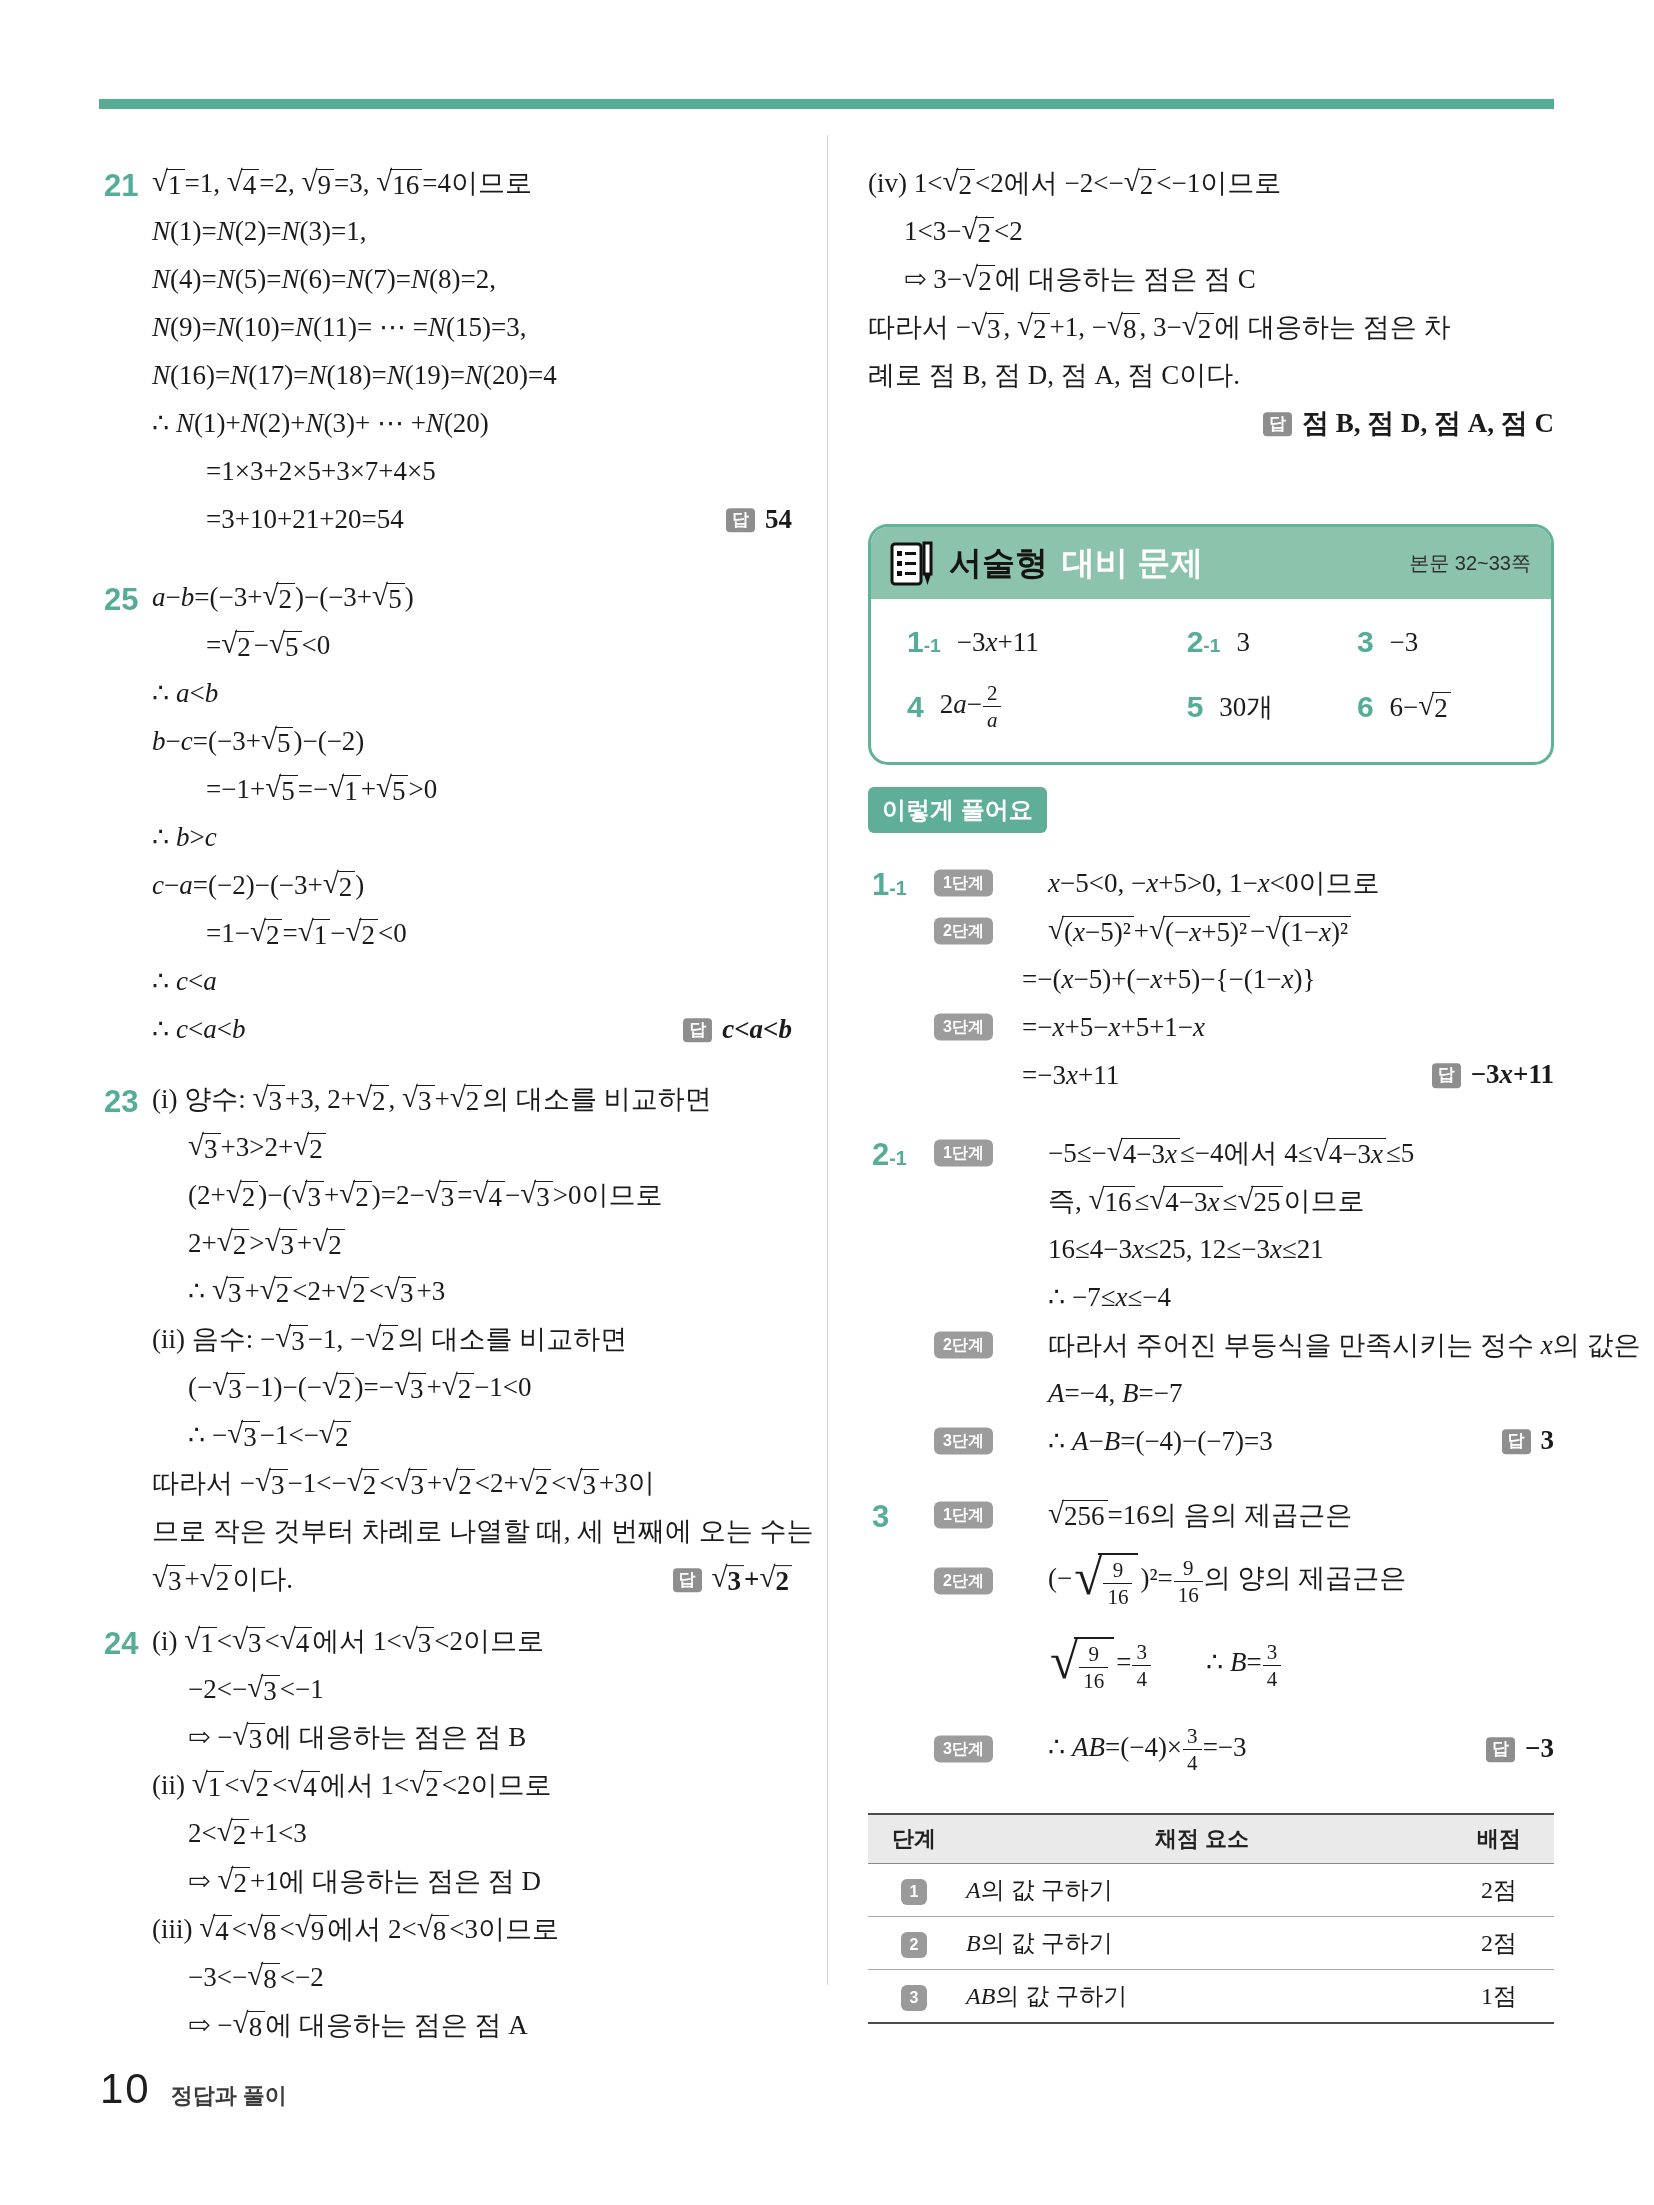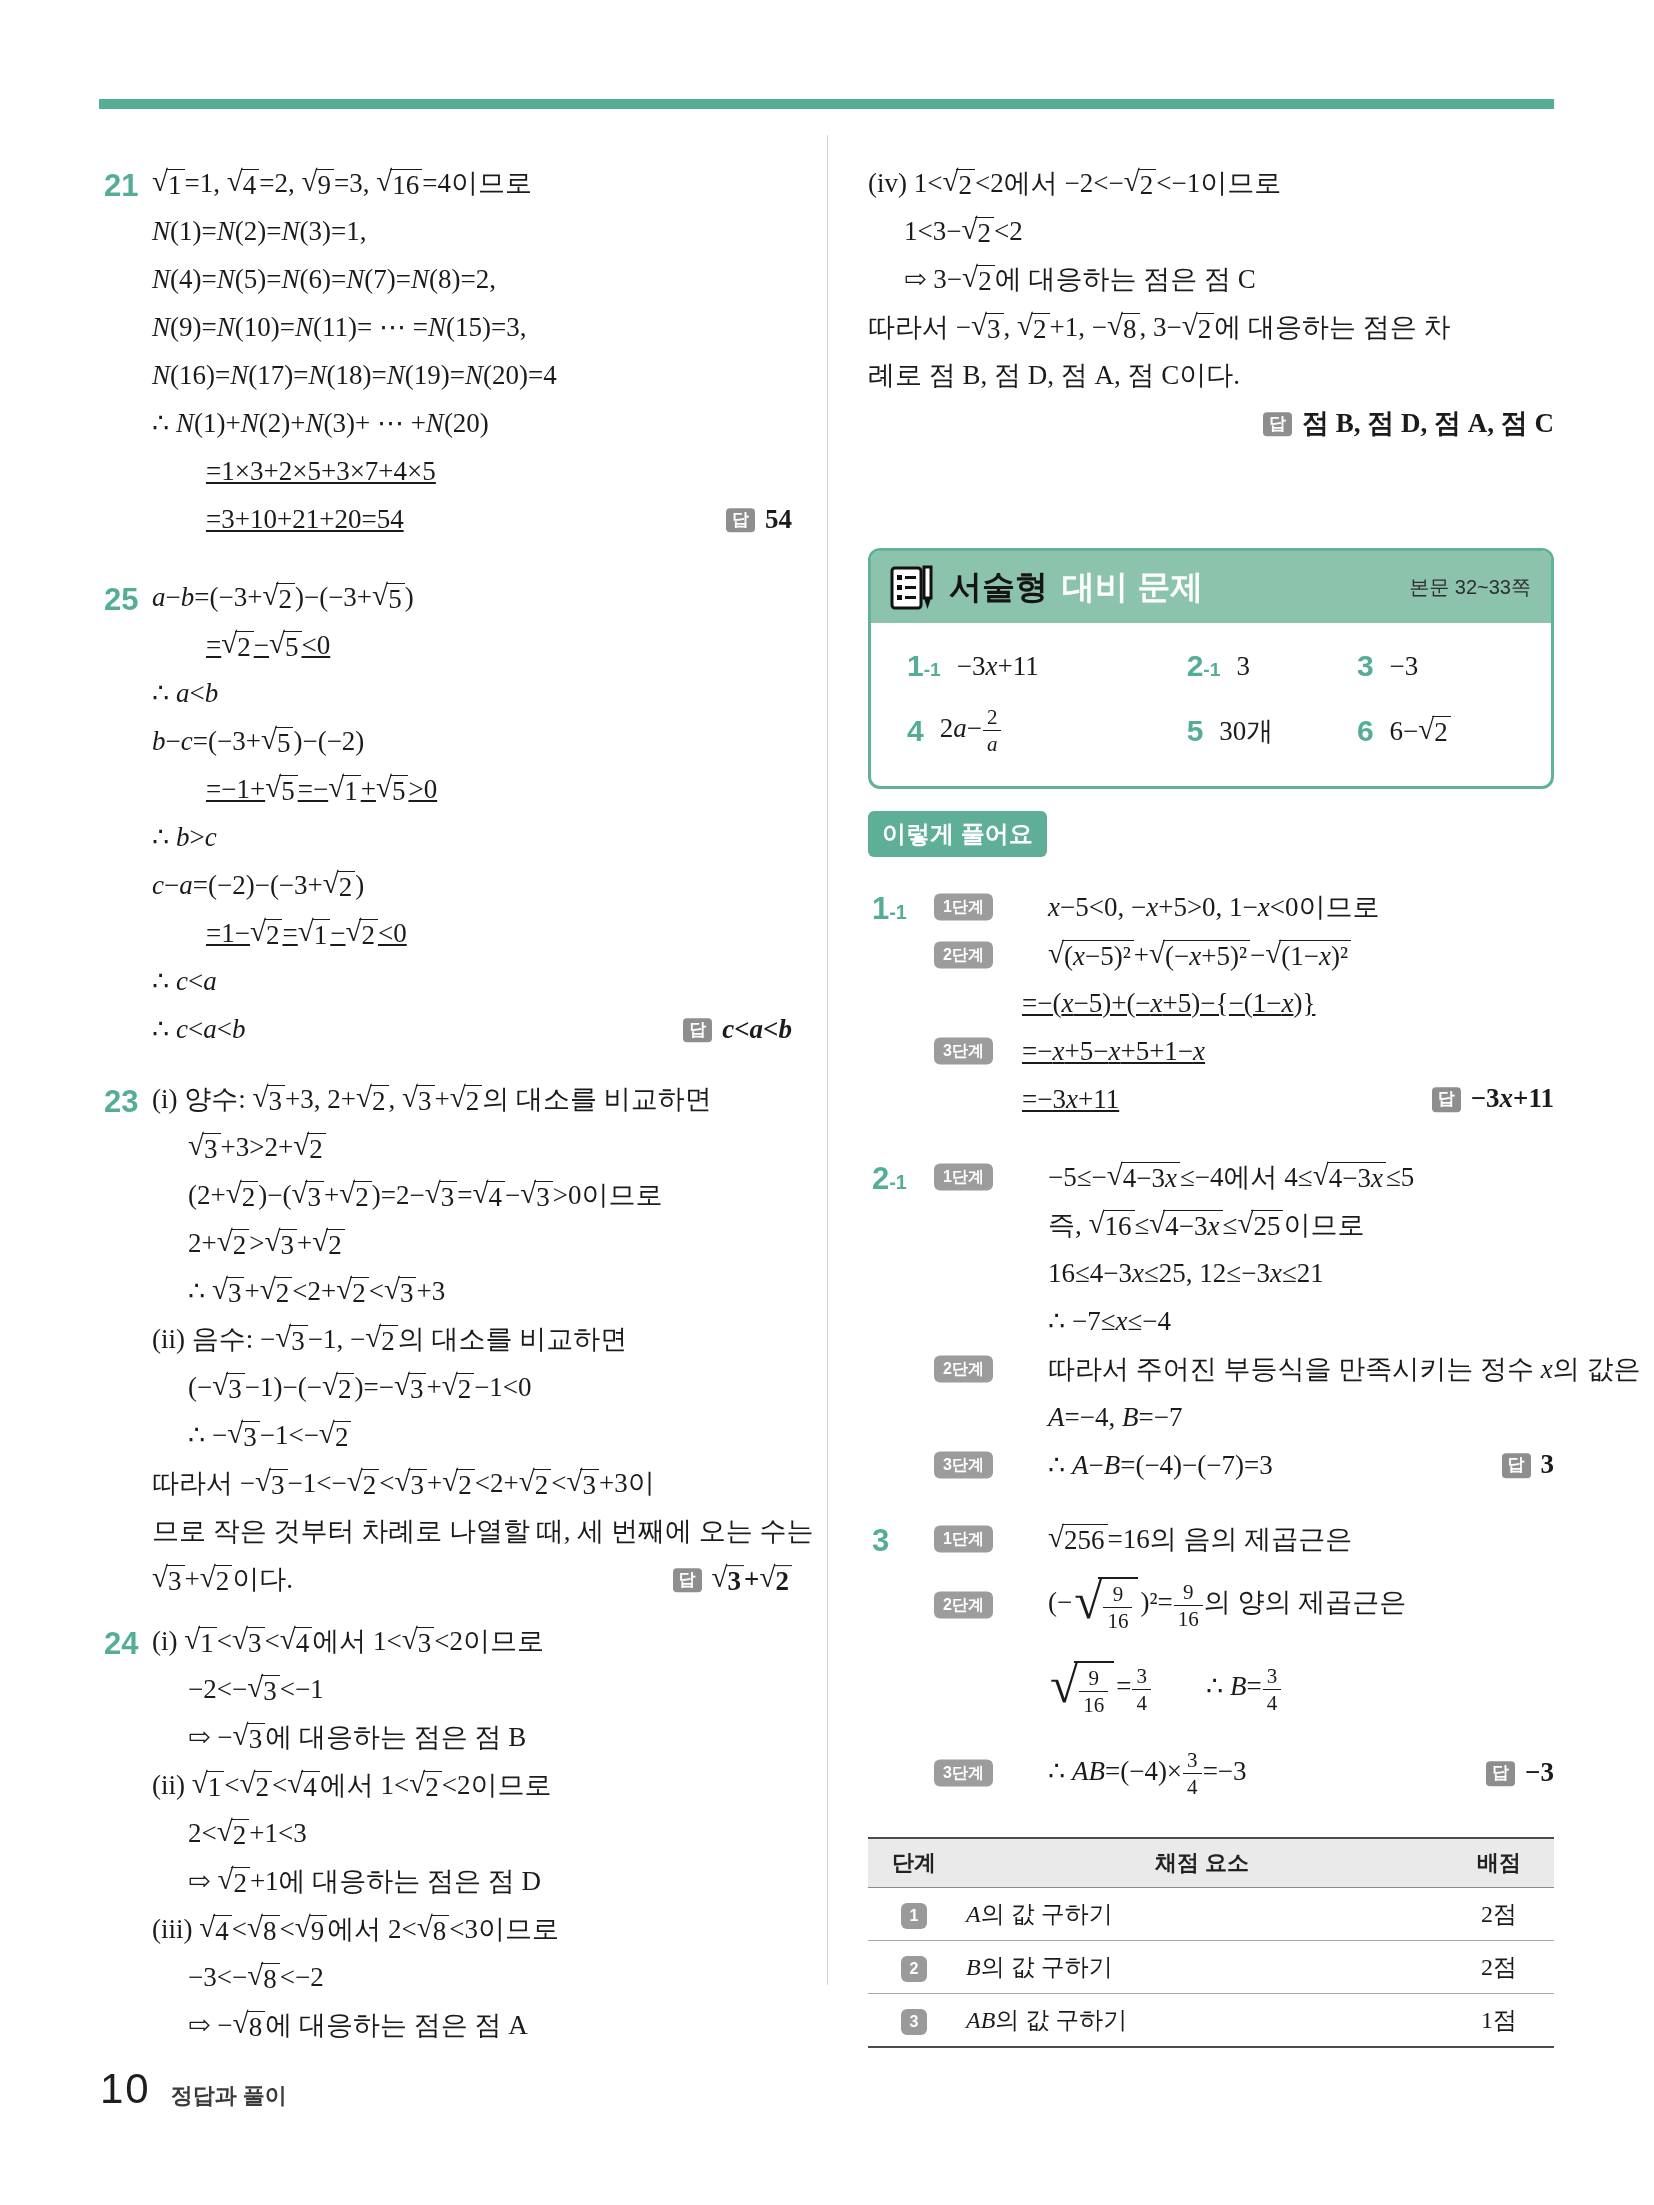--- a/index.html
+++ b/index.html
@@ -21,21 +21,21 @@
   .pnum .sfx { font-size:0.64em; }
 
   .mt1 { margin-top:20px; }
   .mt2 { margin-top:30px; }
   .mt3 { margin-top:22px; }
   .mt4 { margin-top:14px; }
 
   
   .ml { position:relative; min-height:48px; display:flex; align-items:center; font-size:27px; line-height:1.25; white-space:nowrap; }
   .ml.tall-line { min-height:84px; }
-  .ml.in1 { padding-left:54px;text-decoration:underline; }
+  .ml.in1 { padding-left:54px; }
   .ml.in2 { padding-left:36px; }
   .plines.sol .ml { padding-left:114px; }
   .plines.sol .ml.in1 { padding-left:88px; }
   .mx i, .av i { font-style:italic; }
 
   .ans { position:absolute; right:0; top:50%; transform:translateY(-50%); display:flex; align-items:center; gap:10px; }
   .ab { background:#8e8e8e; color:#fff; font:700 17px "Liberation Sans",sans-serif; padding:3px 6px; border-radius:4px; line-height:1.1; }
   .av { font-weight:700; white-space:nowrap; }
 
   .step { position:absolute; left:0; top:50%; transform:translateY(-50%); background:#9c9c9c; color:#fff; font:700 16px "Liberation Sans",sans-serif; padding:3px 9px; border-radius:6px; white-space:nowrap; }
@@ -47,21 +47,21 @@
   .sq.tall { display:inline-flex; align-items:flex-start; vertical-align:middle; margin:0 2px; }
   .sq.tall .rs { font-size:1.9em; top:0; transform:translateY(-2px); }
   .sq.tall .rb { border-top:2px solid currentColor; top:0; padding:3px 5px 0 4px; margin-left:-4px; }
 
   
   .fr { display:inline-block; vertical-align:middle; text-align:center; font-size:0.78em; padding:0 1px; }
   .fr .fn { display:block; padding:0 4px 1px; line-height:1.15; }
   .fr .fd { display:block; border-top:1.8px solid currentColor; padding:1px 4px 0; line-height:1.15; }
 
   
-  .ans-box { margin-top:100px; border:3px solid #62b29a; border-radius:12px; overflow:hidden; background:#fff; }
+  .ans-box { margin-top:76px; border:3px solid #62b29a; border-radius:20px; overflow:hidden; background:#fff; }
   .ab-band { display:flex; align-items:center; gap:14px; background:#8cc3ac; padding:12px 20px 12px 18px; height:72px; }
   .ab-title-dark { font:800 33px "Liberation Sans",sans-serif; color:#151515; }
   .ab-title-light { font:800 33px "Liberation Sans",sans-serif; color:#ffffff; }
   .ab-ref { margin-left:auto; font:400 20px "Liberation Sans",sans-serif; color:#2e2e2e; }
   .ab-body { padding:26px 36px 30px; display:grid; grid-template-columns:46% 28% 26%; row-gap:22px; }
   .ai { display:flex; align-items:center; gap:16px; font-size:27px; }
   .alabel { color:#56ad97; font:700 30px "Liberation Sans",sans-serif; flex:0 0 auto; }
   .alabel .sfx { font-size:0.64em; }
   .aval { white-space:nowrap; }
 

